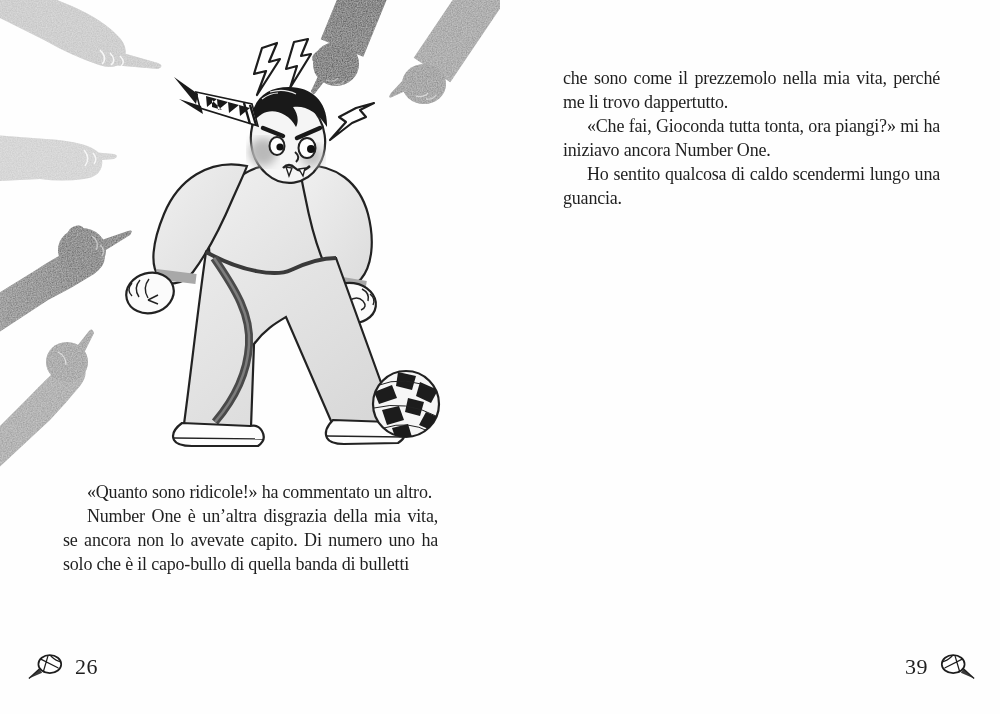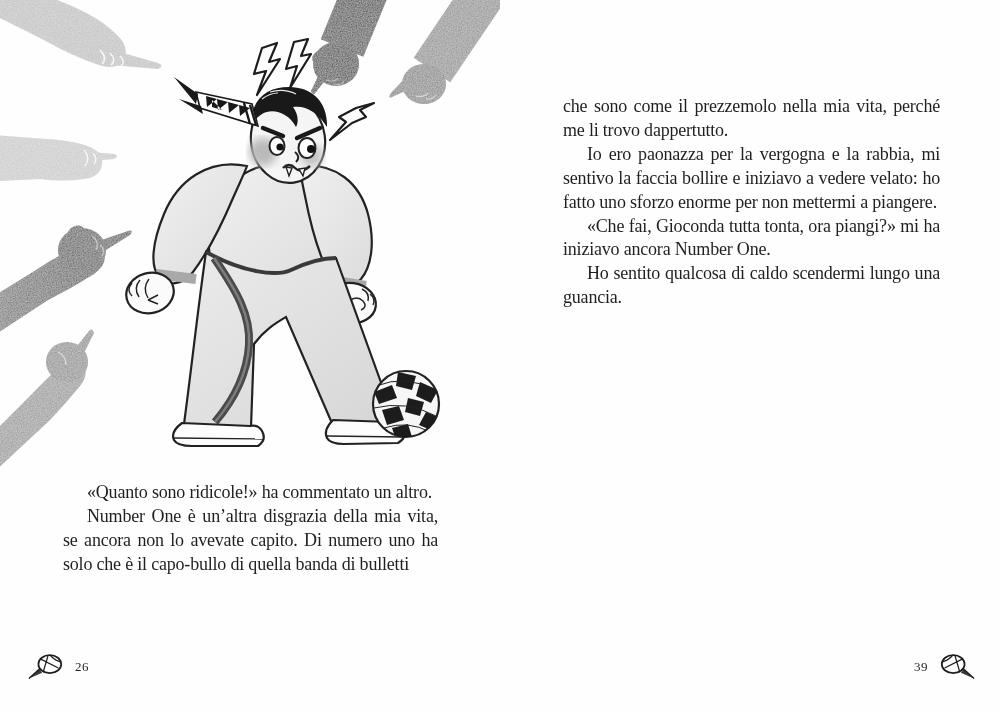--- a/index.html
+++ b/index.html
@@ -15,32 +15,32 @@
   .page.right { left:500px; width:500px; }
 
   .illustration { position:absolute; left:0; top:0; }
 
   .text-block p {
     margin:0; color:var(--ink);
     font-size:18px; line-height:23.9px; letter-spacing:-0.2px;
     text-align:justify; text-indent:24px;
     hyphens:auto; -webkit-hyphens:auto;
   }
-  .text-block p.cont { text-indent:0;margin-top:28px; }
+  .text-block p.cont { text-indent:0; }
 
   .left-text  { position:absolute; left:63px;  top:481px; width:375px; }
   .right-text { position:absolute; left:63px;  top:67px;  width:377px; }
 
   .footer {
     position:absolute; top:652px; height:30px;
     display:flex; align-items:center; gap:10px; color:var(--ink);
   }
   .footer-left  { left:27px; }
   .footer-right { right:24px; }
-  .pagenum { font-size:13px; letter-spacing:0.5px; }
+  .pagenum { font-size:22px; letter-spacing:0.5px; }
   .doodle { display:block; }
   .doodle.mirrored { transform:scaleX(-1); }
 </style>
 </head>
 <body>
 
 <div class="spread">
 
   <section class="page left">
 
@@ -223,21 +223,20 @@
         <ellipse cx="24" cy="12" rx="12" ry="9.5" fill="#ffffff" stroke="#1d1d1d" stroke-width="1.8"></ellipse>
         <path d="M 14,6.5 L 33,16 M 22,3.5 L 17,20.5 M 25,3.5 Q 31,9 35.5,9.5" stroke="#1d1d1d" stroke-width="1.3" fill="none"></path>
       </svg>
       <span class="pagenum">26</span>
     </footer>
   </section>
 
   <section class="page right">
     <div class="text-block right-text">
       <p class="cont">che sono come il prezzemolo nella mia vita, perché me li trovo dappertutto.</p>
-      <p>Io ero paonazza per la vergogna e la rabbia, mi sentivo la faccia bollire e iniziavo a vedere velato: ho fatto uno sforzo enorme per non mettermi a piangere.</p>
       <p>«Che fai, Gioconda tutta tonta, ora piangi?» mi ha iniziavo ancora Number One.</p>
       <p>Ho sentito qualcosa di caldo scendermi lungo una guancia.</p>
     </div>
 
     <footer class="footer footer-right">
       <span class="pagenum">39</span>
       <svg class="doodle mirrored" width="38" height="30" viewBox="0 0 40 30">
         <path d="M 13,17 L 2,27 L 16,21 Z" fill="#3a3a3a"></path>
         <path d="M 13,17 L 2,27" stroke="#1d1d1d" stroke-width="1.4" fill="none"></path>
         <ellipse cx="24" cy="12" rx="12" ry="9.5" fill="#ffffff" stroke="#1d1d1d" stroke-width="1.8"></ellipse>

